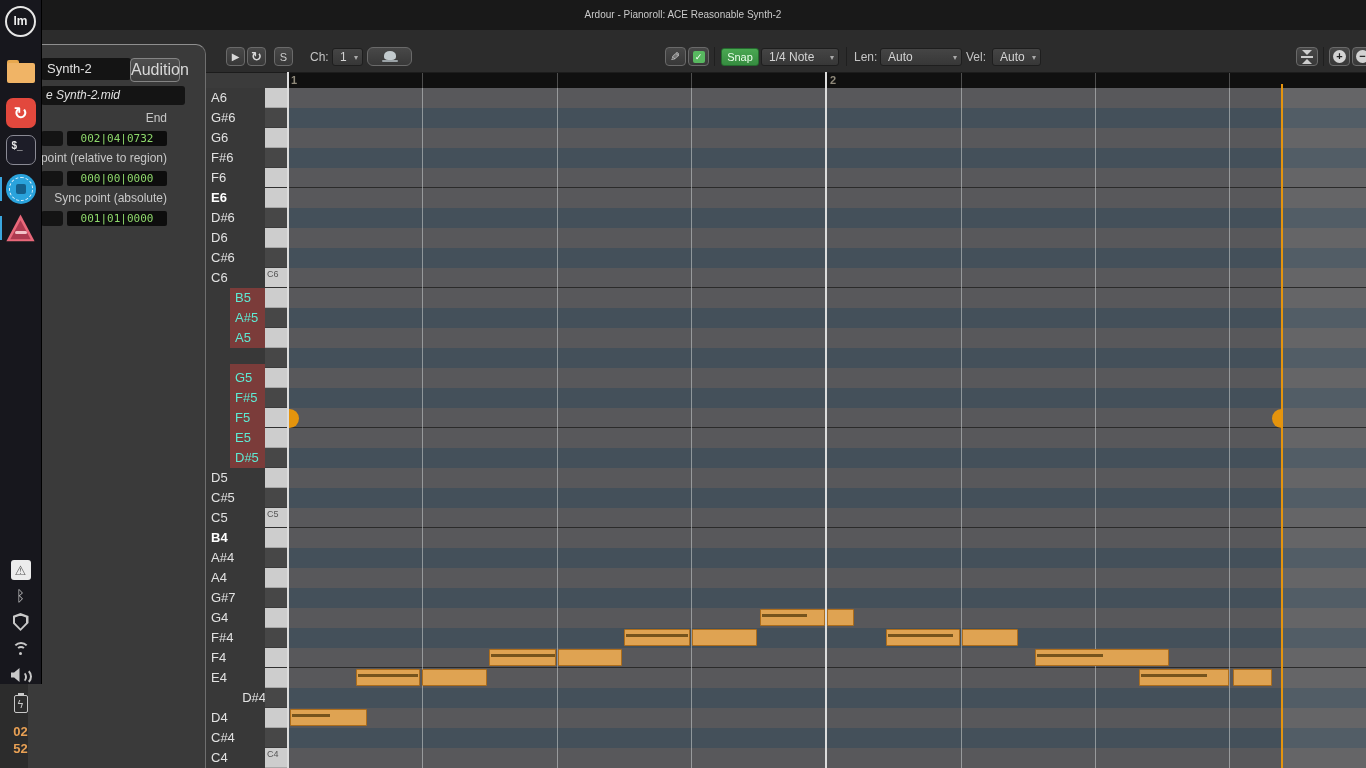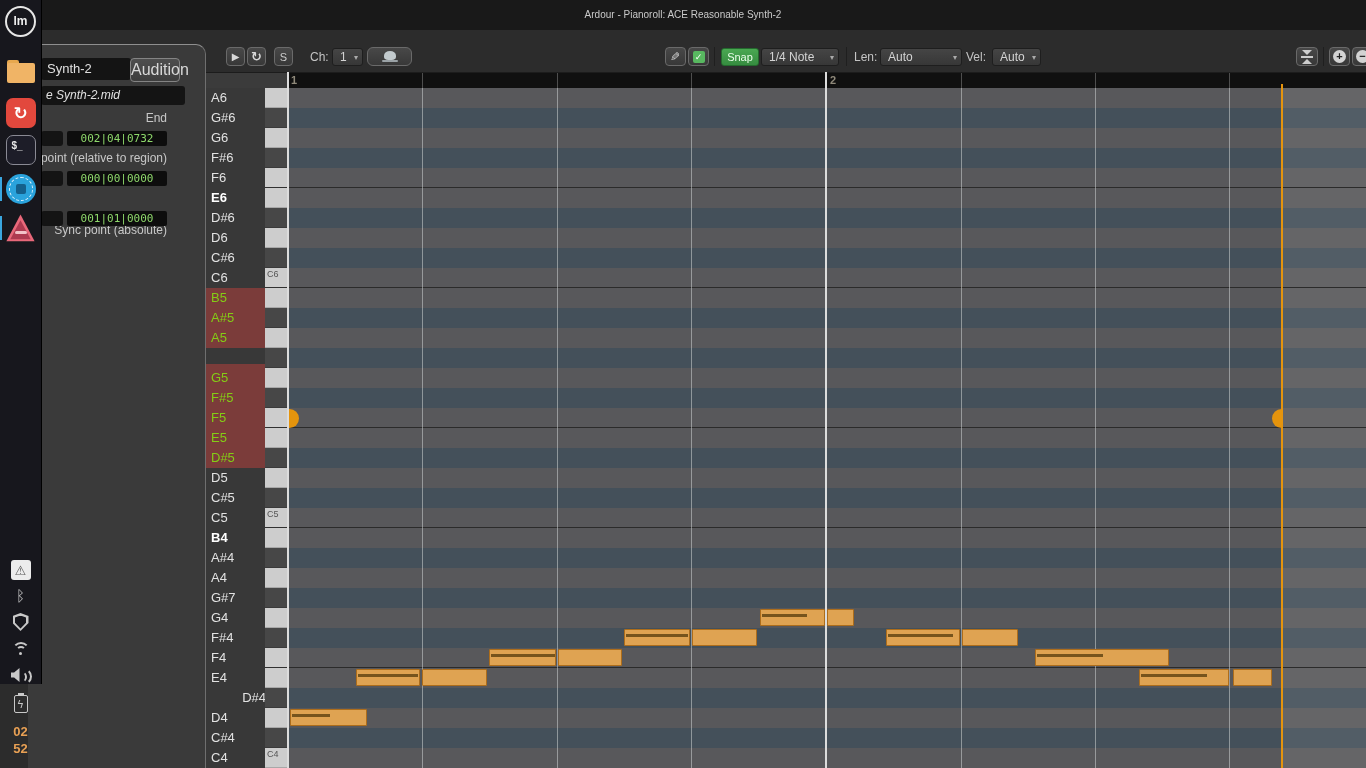--- a/index.html
+++ b/index.html
@@ -93,21 +93,21 @@
 
   
   #ruler{left:205px;top:72px;width:1161px;height:16px;background:#3b3b3b;border-top:1px solid #1c1c1c;box-sizing:border-box;}
   #ruler .black{position:absolute;left:84px;top:0;right:0;height:16px;background:#101010;}
   .bar-num{position:absolute;top:1px;font-size:11px;font-weight:bold;color:#8f897a;}
   .beat-tick{position:absolute;top:0;width:1px;height:16px;background:#4e4e4e;}
 
   
   #names{left:205px;top:88px;width:60px;height:680px;background:#383838;border-left:1px solid #2a2a2a;box-sizing:border-box;}
   .row-name{position:absolute;left:0;width:60px;height:20px;font-size:13px;color:#e2e2e2;line-height:20px;padding-left:5px;box-sizing:border-box;}
-  .row-name.sel{background:#7b3c3a;color:#84cc16;}
+  .row-name.sel{background:#7b3c3a;color:#5eead4;margin-left:24px;}
   .row-name.bold{font-weight:bold;color:#fff;}
   #keys{left:265px;top:88px;width:22px;height:680px;background:#383838;}
   .key{position:absolute;left:0;width:22px;height:20px;box-sizing:border-box;border-bottom:1px solid rgba(0,0,0,0.18);}
   .key.white{background:#cdcdcd;}
   .key.black{background:#474747;}
   .oct-label{position:absolute;left:2px;top:1px;font-size:9px;color:#555;line-height:10px;}
   #grid{left:287px;top:88px;width:1079px;height:680px;overflow:hidden;background:#58585b;}
   .grow{position:absolute;left:0;width:1079px;height:20px;}
   .sep{position:absolute;left:0;width:100%;height:1px;background:#2b2b2b;z-index:3;}
   .beatline{position:absolute;top:0;width:1px;height:680px;background:rgba(205,210,210,0.55);z-index:4;}
@@ -376,21 +376,21 @@
   <div class="abs" id="panel">
     <div class="field" style="left:13px;top:13px;width:84px;height:22px;line-height:22px;padding-left:6px;font-size:13px;">Synth-2</div>
     <div id="audition-btn">Audition</div>
     <div class="field" style="left:13px;top:41px;width:139px;height:19px;line-height:19px;padding-left:5px;font-style:italic;">e Synth-2.mid</div>
     <div class="plabel" style="left:40px;top:66px;width:99px;">End</div>
     <div class="field" style="left:13px;top:86px;width:22px;height:15px;"></div>
     <div class="clock" style="left:39px;top:86px;width:100px;height:15px;line-height:15px;">002|04|0732</div>
     <div class="plabel" style="left:10px;top:106px;width:129px;">point (relative to region)</div>
     <div class="field" style="left:13px;top:126px;width:22px;height:15px;"></div>
     <div class="clock" style="left:39px;top:126px;width:100px;height:15px;line-height:15px;">000|00|0000</div>
-    <div class="plabel" style="left:10px;top:146px;width:129px;margin-top:32px;">Sync point (absolute)</div>
+    <div class="plabel" style="left:10px;top:146px;width:129px;">Sync point (absolute)</div>
     <div class="field" style="left:13px;top:166px;width:22px;height:15px;"></div>
     <div class="clock" style="left:39px;top:166px;width:100px;height:15px;line-height:15px;">001|01|0000</div>
   </div>
 
   <div class="abs" id="taskbar">
     <div class="abs tb-item" id="mint-logo">
       <div class="ring">
           <span>lm</span>
         </div>
       </div>

